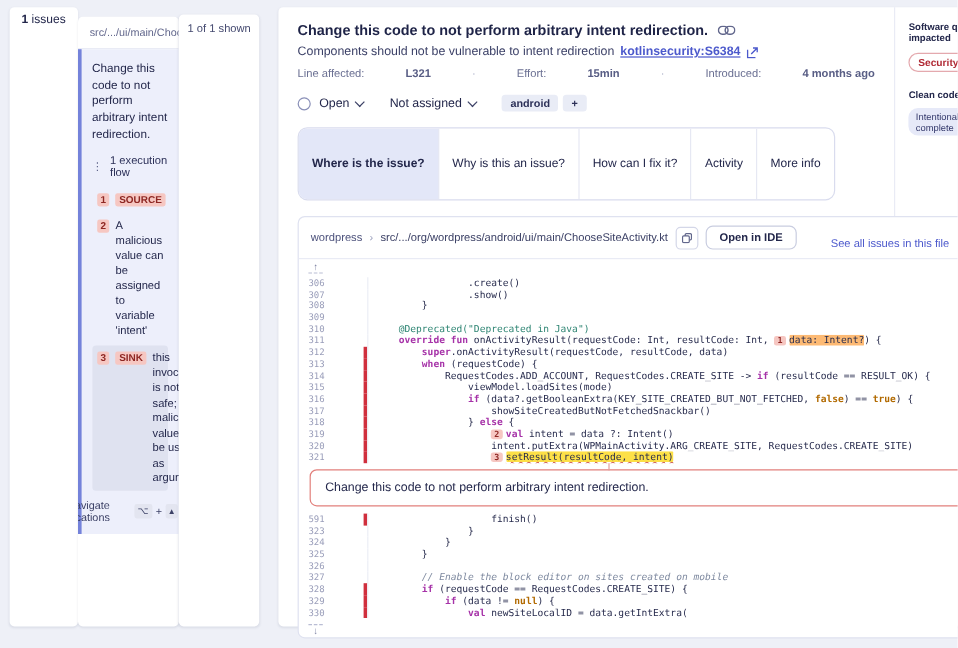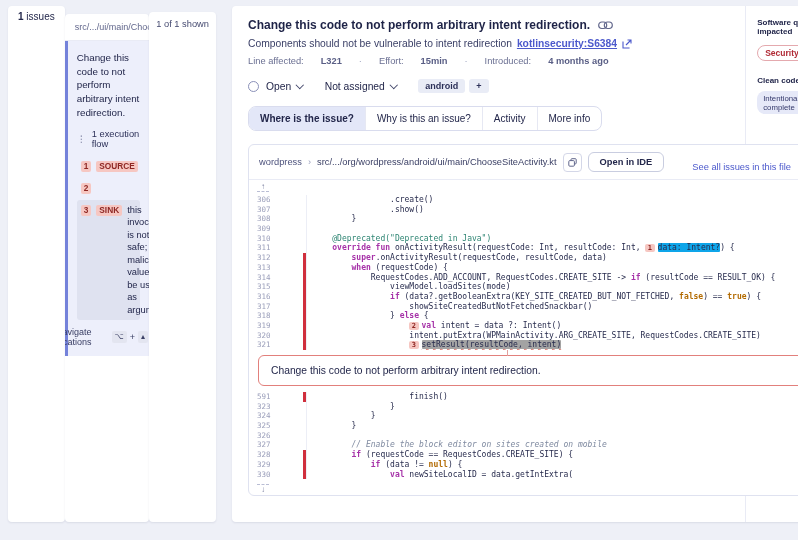--- a/index.html
+++ b/index.html
@@ -30,31 +30,31 @@
   .rail-title{font-size:8px;font-weight:bold;color:#23274b;margin-bottom:6px;}
   .pill-security{display:inline-flex;align-items:center;gap:4px;border:1px solid #e4a9ae;border-radius:9px;padding:2px 7px;color:#b02a35;font-size:8.5px;font-weight:bold;cursor:pointer;}
   .blocker-dot{width:9px;height:9px;border-radius:50%;background:#c13441;position:relative;display:inline-block;}
   .blocker-dot::after{content:"";position:absolute;left:2px;right:2px;top:3.6px;height:1.7px;background:#fff;border-radius:1px;}
   .rail-gap{height:15px;}
   .pill-attr{display:inline-block;background:#e6e9f8;border-radius:8px;padding:2.5px 6px;font-size:7.8px;color:#33386b;}
   .header-block{margin-right:128px;}
   .page-title{font-size:12px;font-weight:bold;color:#1e2347;display:flex;gap:8px;align-items:center;margin-top:2px;}
   .subtitle{margin-top:6px;font-size:10.3px;color:#3a3f66;display:flex;gap:5px;align-items:center;flex-wrap:wrap;}
   .rule-link{color:#4c59cc;font-weight:bold;text-decoration:underline;cursor:pointer;}
-  .meta-row{margin-top:7px;font-size:9.3px;color:#6a6f92;display:flex;gap:17px;align-items:center;}
+  .meta-row{margin-top:7px;font-size:9.3px;color:#6a6f92;display:flex;gap:17px;align-items:center;justify-content:space-between;}
   .meta-row .v{font-weight:bold;color:#595e85;}
   .dot-sep{color:#9ba0bd;}
   .status-row{margin-top:13px;display:flex;align-items:center;gap:22px;font-size:10.3px;color:#23274b;}
   .status-item{display:flex;align-items:center;cursor:pointer;}
   .status-circle{width:9px;height:9px;border:1.5px solid #8a90b8;border-radius:50%;display:inline-block;margin-right:7px;}
   .chev{width:4.5px;height:4.5px;border-right:1.2px solid #3c4166;border-bottom:1.2px solid #3c4166;transform:rotate(45deg);display:inline-block;margin:0 0 2px 6px;}
   .tag-group{display:flex;gap:4px;align-items:center;}
   .tag{background:#e9ecf6;border-radius:3px;padding:2px 7px;font-size:9px;color:#2c3058;cursor:pointer;font-weight:bold;}
   .tabs{margin-top:13px;display:inline-flex;border:1px solid #d9dcee;border-radius:8px;overflow:hidden;background:#fff;}
-  .tab{padding:6px 11px;font-size:10px;color:#23274b;border-right:1px solid #e6e8f3;cursor:pointer;white-space:nowrap;}
+  .tab{padding:24px 11px;font-size:10px;color:#23274b;border-right:1px solid #e6e8f3;cursor:pointer;white-space:nowrap;}
   .tab:last-child{border-right:none;}
   .tab.active{background:#e3e7f8;font-weight:bold;}
   
   .code-panel{position:relative;background:#fff;margin:13px 18px 0 0;border:1px solid #dfe2f0;border-radius:6px;overflow:hidden;}
   .code-header{display:flex;align-items:center;gap:6px;padding:7px 10px;border-bottom:1px solid #e9ebf5;font-size:9.3px;color:#4d527c;}
   .crumb-proj{color:#4d527c;cursor:pointer;}
   .crumb-sep{color:#9ba0bd;}
   .crumb-path{color:#3c4166;}
   .copy-btn{border:1px solid #d4d7e8;border-radius:4px;width:17px;height:17px;display:flex;align-items:center;justify-content:center;cursor:pointer;background:#fff;flex:none;}
   .code-header-right{margin-left:auto;display:flex;gap:28px;align-items:flex-end;}
@@ -69,22 +69,22 @@
   .cl{display:flex;height:9.7px;align-items:stretch;}
   .ln{width:46px;flex:none;padding-left:8px;color:#9a9eba;font:7.5px "DejaVu Sans Mono",monospace;line-height:9.7px;}
   .bar{width:3px;flex:none;}
   .bar.on{background:#d02f3d;}
   .ct{flex:1;border-left:1px solid #eceef6;padding-left:6px;font:8px "DejaVu Sans Mono",monospace;line-height:9.7px;white-space:pre;color:#272b4d;overflow:hidden;}
   .ct .k{color:#a632a8;font-weight:bold;}
   .ct .s{color:#2e8573;}
   .ct .c{color:#7f8aa0;font-style:italic;}
   .ct .b{color:#b26a00;font-weight:bold;}
   .ct .m{background:#f6c7c2;color:#8e2723;font-weight:bold;border-radius:2px;padding:0 2.5px;margin-right:3px;font-size:7px;}
-  .ct .h{background:#0ea5e9;border-radius:1px;}
-  .ct .w{background:#a3a3a3;border-radius:1px;text-decoration:underline;text-decoration-style:wavy;text-decoration-color:#cf6a60;text-decoration-thickness:1px;}
+  .ct .h{background:#fdba74;border-radius:1px;}
+  .ct .w{background:#fde047;border-radius:1px;text-decoration:underline;text-decoration-style:wavy;text-decoration-color:#cf6a60;text-decoration-thickness:1px;}
   .callout{margin:5px 14px 6px 9px;border:1px solid #e2807c;border-radius:6px;background:#fff;padding:9px 12px;font-size:10.3px;color:#23274b;position:relative;}
   .callout::before{content:"";position:absolute;top:-6px;left:44%;width:1px;height:6px;background:#e2a09d;}
 </style>
 </head>
 <body>
 
 <div class="layout">
 
   <div class="sidebar">
     <div class="card issues-count-card">
@@ -99,20 +99,21 @@
           <span class="flow-ic">⋮</span>
           <span>1 execution flow</span>
         </div>
         <div>
             <div class="loc">
               <span class="badge">1</span>
               <span class="badge">SOURCE</span>
             </div>
             <div class="loc">
               <span class="badge">2</span>
+              <span class="loc-text">A malicious value can be assigned to variable 'intent'</span>
             </div>
             <div class="loc selected">
               <span class="badge">3</span>
               <span class="badge">SINK</span>
               <span class="loc-text">this invocation is not safe; a malicious value can be used as argument</span>
             </div>
           </div>
         <div class="navigate">
           <span>Navigate locations</span>
           <span style="display:flex;gap:3px;align-items:center;">
@@ -182,20 +183,21 @@
             <span class="tag">android</span>
             <span class="tag">+</span>
           </span>
       </div>
     </div>
 
     
     <div class="tabs">
         <div class="tab active">Where is the issue?</div>
         <div class="tab">Why is this an issue?</div>
+        <div class="tab">How can I fix it?</div>
         <div class="tab">Activity</div>
         <div class="tab">More info</div>
       </div>
 
     
     <div class="code-panel">
       <div class="code-header">
         <span class="crumb-proj">wordpress</span>
         <span class="crumb-sep">›</span>
         <span class="crumb-path">src/.../org/wordpress/android/ui/main/ChooseSiteActivity.kt</span>

